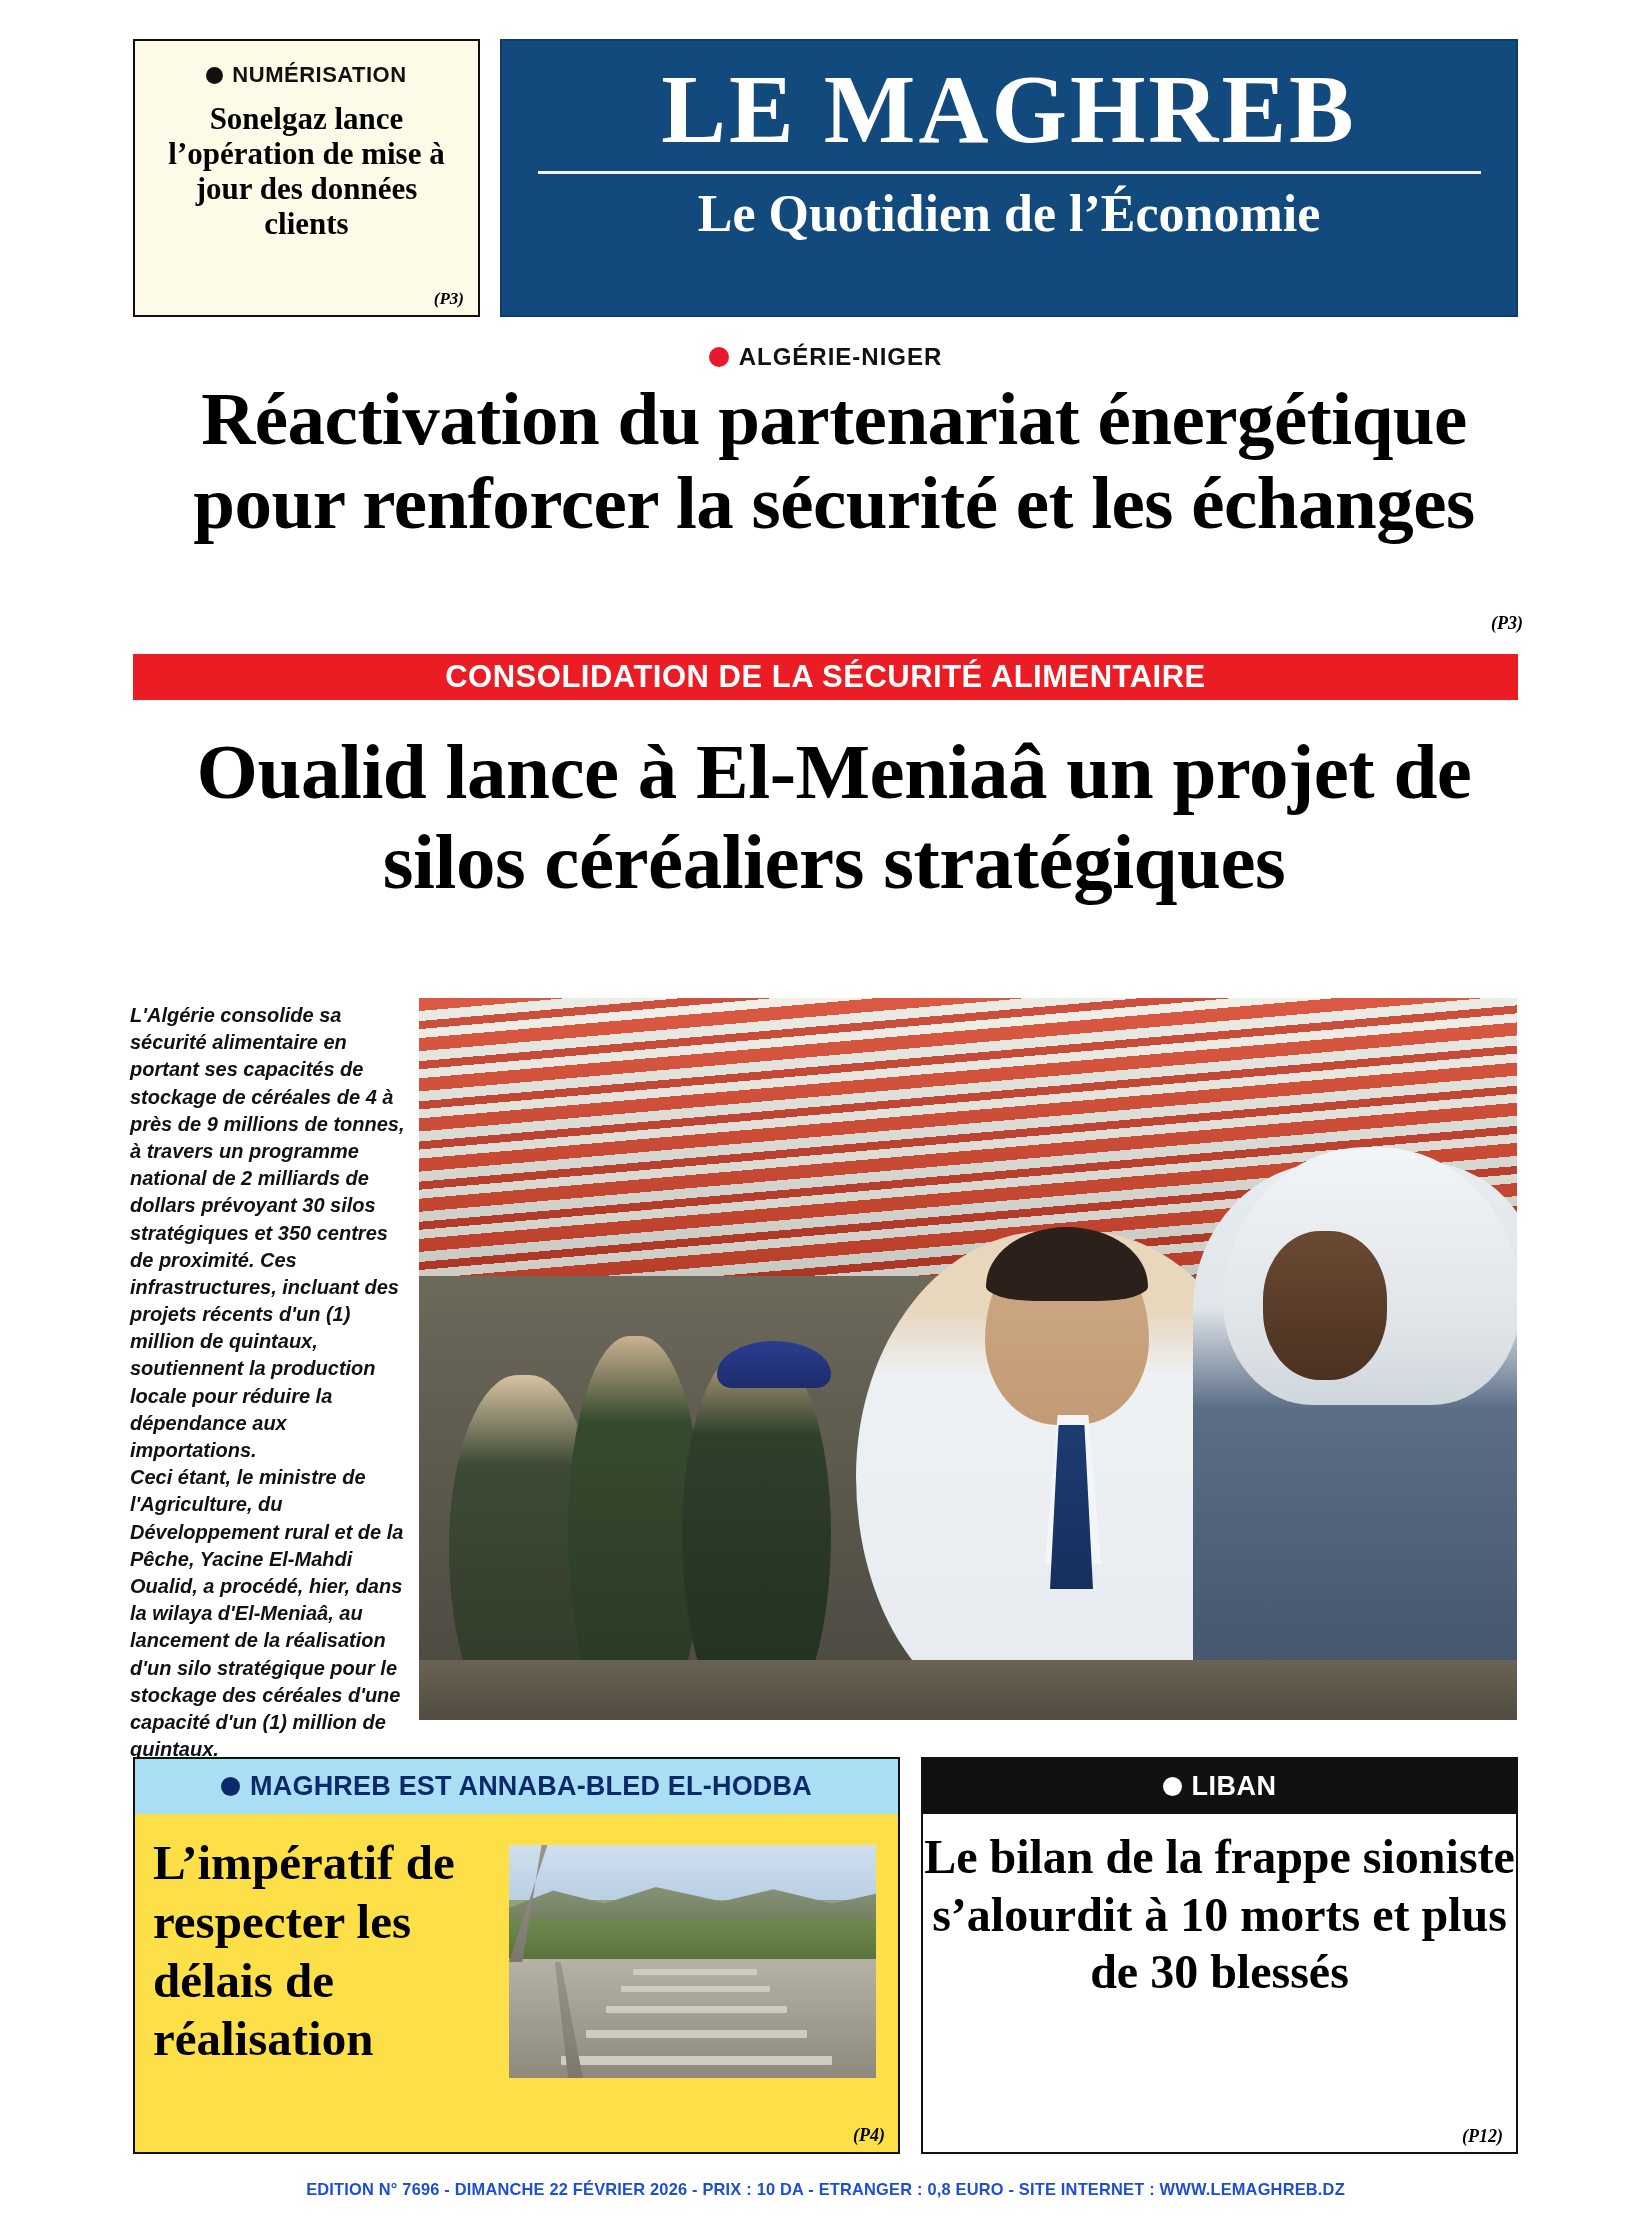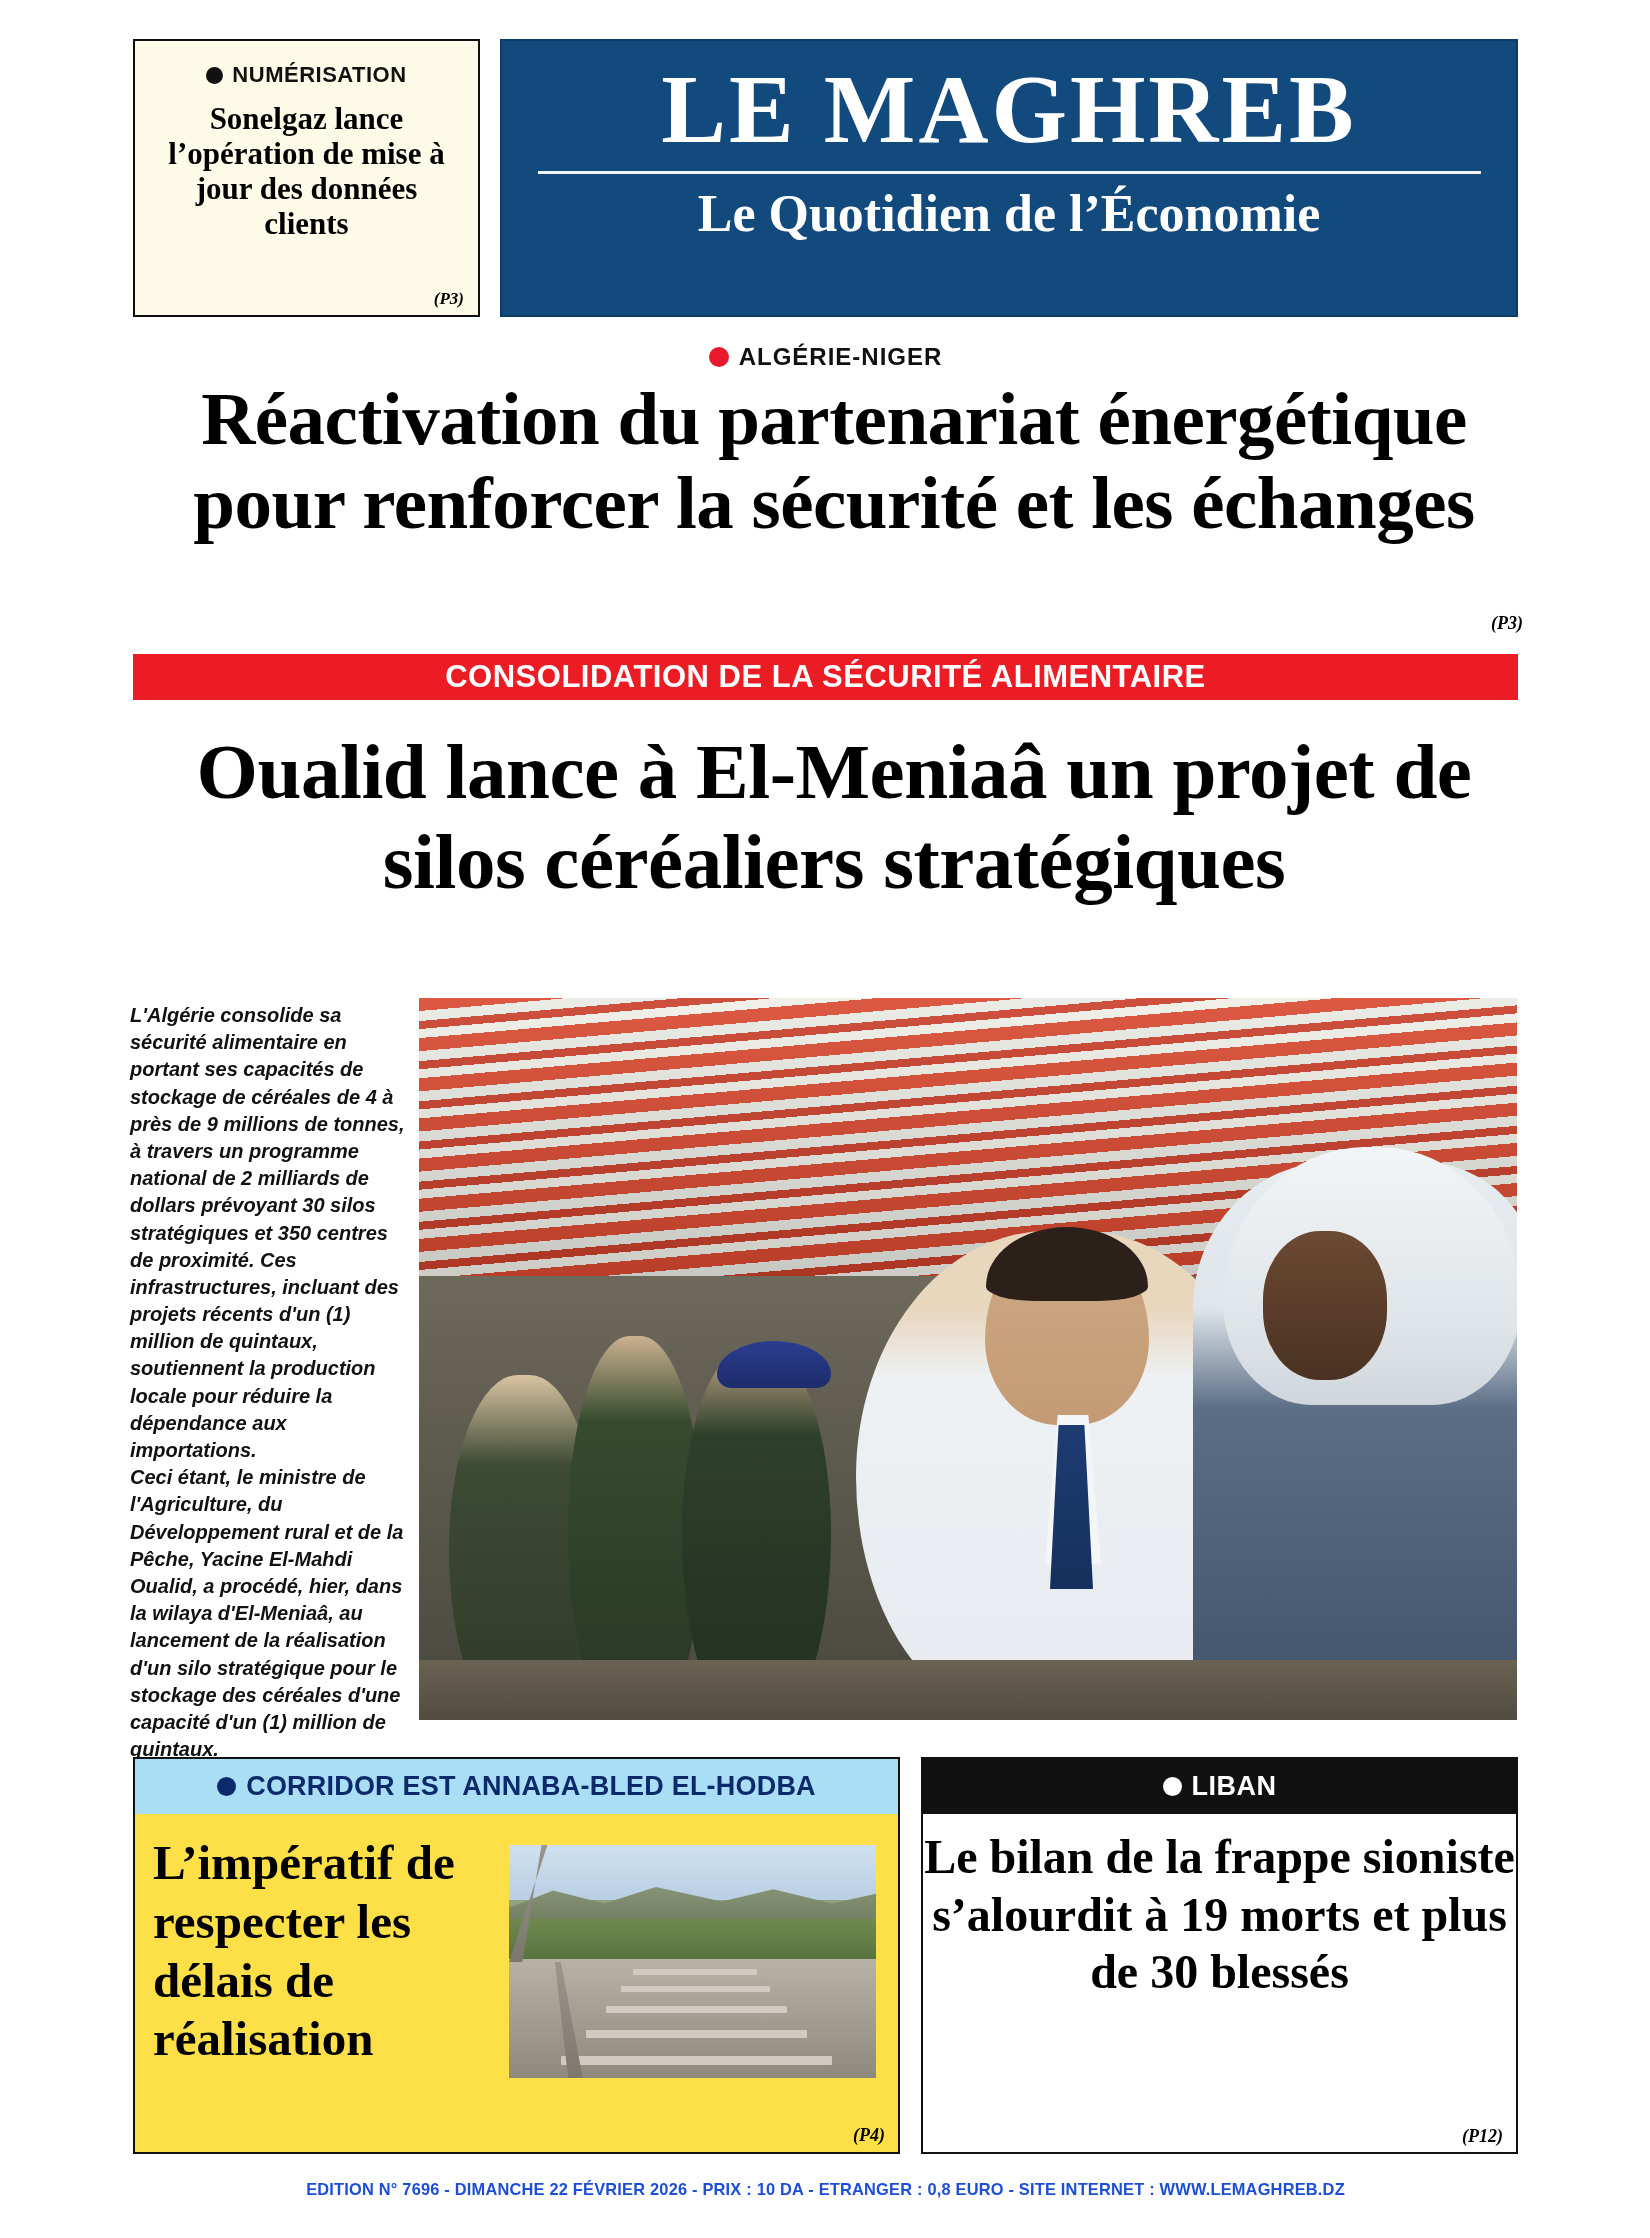--- a/index.html
+++ b/index.html
@@ -514,21 +514,21 @@
     <div class="p-min-tie"></div>
     <div class="p-right"></div>
     <div class="p-right-turban"></div>
     <div class="p-right-face"></div>
     <div class="p-floor"></div>
   </div>
 
   <div class="box-left">
     <div class="box-left-head">
       <span class="bullet-navy"></span>
-      <span>CORRIDOR EST ANNABA-BLED EL-HODBA</span>
+      <span>MAGHREB EST ANNABA-BLED EL-HODBA</span>
     </div>
     <div class="box-left-body">
       <div class="box-left-title">L’impératif de respecter les délais de réalisation</div>
       <div class="box-left-photo">
         <div class="rail-sky"></div>
         <div class="rail-hills"></div>
         <div class="rail-green"></div>
         <div class="rail-ballast"></div>
         <div class="sleeper" style="left:124px; top:124px; width:124px;"></div>
         <div class="sleeper" style="left:112px; top:141px; width:149px;"></div>
@@ -540,20 +540,20 @@
       </div>
       <div class="box-left-page">(P4)</div>
     </div>
   </div>
 
   <div class="box-right">
     <div class="box-right-head">
       <span class="bullet-white"></span>
       <span>LIBAN</span>
     </div>
-    <div class="box-right-title">Le bilan de la frappe sioniste s’alourdit à 19 morts et plus de 30 blessés</div>
+    <div class="box-right-title">Le bilan de la frappe sioniste s’alourdit à 10 morts et plus de 30 blessés</div>
     <div class="box-right-page">(P12)</div>
   </div>
 
   <div class="footer">EDITION N° 7696 - DIMANCHE 22 FÉVRIER 2026 - PRIX : 10 DA - ETRANGER : 0,8 EURO - SITE INTERNET : WWW.LEMAGHREB.DZ</div>
 
 </div>
 
 
 </body></html>

